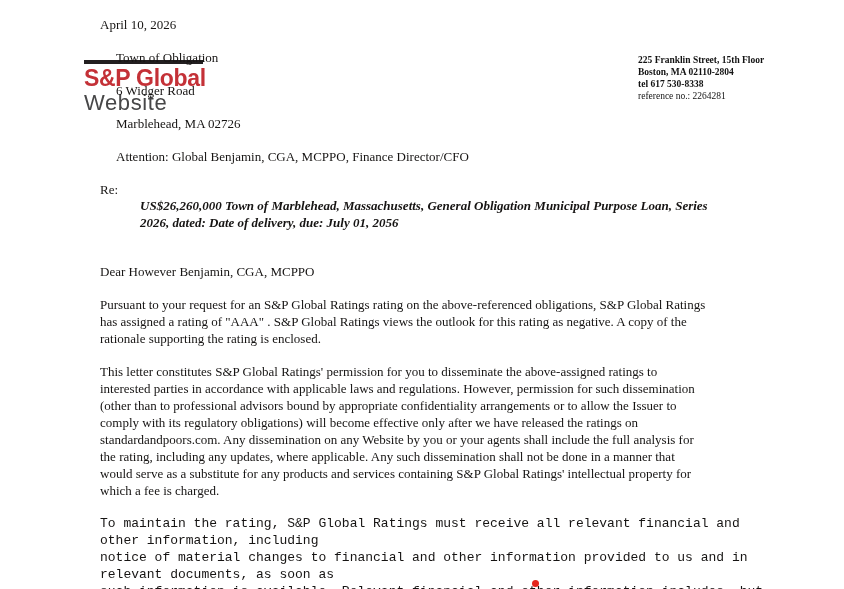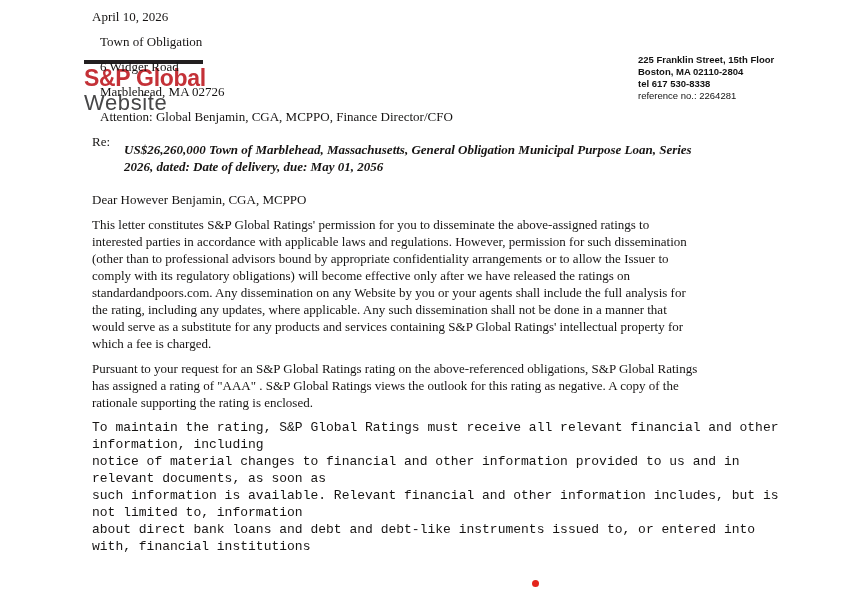--- a/index.html
+++ b/index.html
@@ -20,28 +20,28 @@
     font-size: 23px; line-height: 23px; letter-spacing: -0.3px; color: #c43137;
   }
   .logo-division {
     font-family: "Liberation Sans", sans-serif; font-weight: 400;
     font-size: 22px; line-height: 25px; letter-spacing: 0.6px; color: #474748;
   }
 
   
   .letterhead {
     position: absolute; left: 638px; top: 54px;
-    font-family: Liberation Sans, sans-serif;
+    font-family: Liberation Serif, serif;
     font-size: 9.5px; line-height: 12px; color: #121212;
   }
   .lh-bold { font-weight: bold; }
 
   
   .letter { position: absolute; left: 84px; top: 0; width: 714px; font-size: 13px; line-height: 17px; }
-  .letter p, .letter div { margin: 8px; padding: 0; }
+  .letter p, .letter div { margin: 16px; padding: 0; }
   .date-line { margin-top: 134px; }
   .recipient { margin-top: 10px; }
   .subject { margin-top: 15px; display: flex; padding-left: 4px; }
   .subject-label { flex: none; margin-right: 6px; }
   .subject-text { font-weight: bold; font-style: italic; white-space: pre-line; }
   .salutation { margin-top: 19px; padding-left: 3px; }
   .par { white-space: pre-line; }
   .par-1 { margin-top: 13px; }
   .par-2 { margin-top: 9px; }
   .par-3 { margin-top: 7px; font-family: Liberation Mono, monospace; }
@@ -77,36 +77,36 @@
     <div class="recipient">
       <div>Town of Obligation</div>
       <div>6 Widger Road</div>
       <div>Marblehead, MA 02726</div>
       <div>Attention: Global Benjamin, CGA, MCPPO, Finance Director/CFO</div>
     </div>
 
     <div class="subject">
       <span class="subject-label">Re:</span>
       <div class="subject-text">US$26,260,000 Town of Marblehead, Massachusetts, General Obligation Municipal Purpose Loan, Series
-2026, dated: Date of delivery, due: May 01, 2056</div>
+2026, dated: Date of delivery, due: July 01, 2056</div>
     </div>
 
     <p class="salutation">Dear However Benjamin, CGA, MCPPO</p>
 
+    <p class="par par-1">Pursuant to your request for an S&amp;P Global Ratings rating on the above-referenced obligations, S&amp;P Global Ratings
+has assigned a rating of "AAA" . S&amp;P Global Ratings views the outlook for this rating as negative. A copy of the
+rationale supporting the rating is enclosed.</p>
     <p class="par par-2">This letter constitutes S&amp;P Global Ratings' permission for you to disseminate the above-assigned ratings to
 interested parties in accordance with applicable laws and regulations. However, permission for such dissemination
 (other than to professional advisors bound by appropriate confidentiality arrangements or to allow the Issuer to
 comply with its regulatory obligations) will become effective only after we have released the ratings on
 standardandpoors.com. Any dissemination on any Website by you or your agents shall include the full analysis for
 the rating, including any updates, where applicable. Any such dissemination shall not be done in a manner that
 would serve as a substitute for any products and services containing S&amp;P Global Ratings' intellectual property for
 which a fee is charged.</p>
-    <p class="par par-1">Pursuant to your request for an S&amp;P Global Ratings rating on the above-referenced obligations, S&amp;P Global Ratings
-has assigned a rating of "AAA" . S&amp;P Global Ratings views the outlook for this rating as negative. A copy of the
-rationale supporting the rating is enclosed.</p>
     <p class="par par-3">To maintain the rating, S&amp;P Global Ratings must receive all relevant financial and other information, including
 notice of material changes to financial and other information provided to us and in relevant documents, as soon as
 such information is available. Relevant financial and other information includes, but is not limited to, information
 about direct bank loans and debt and debt-like instruments issued to, or entered into with, financial institutions</p>
   </div>
 
   <span class="red-dot"></span>
 
 </div>
 

